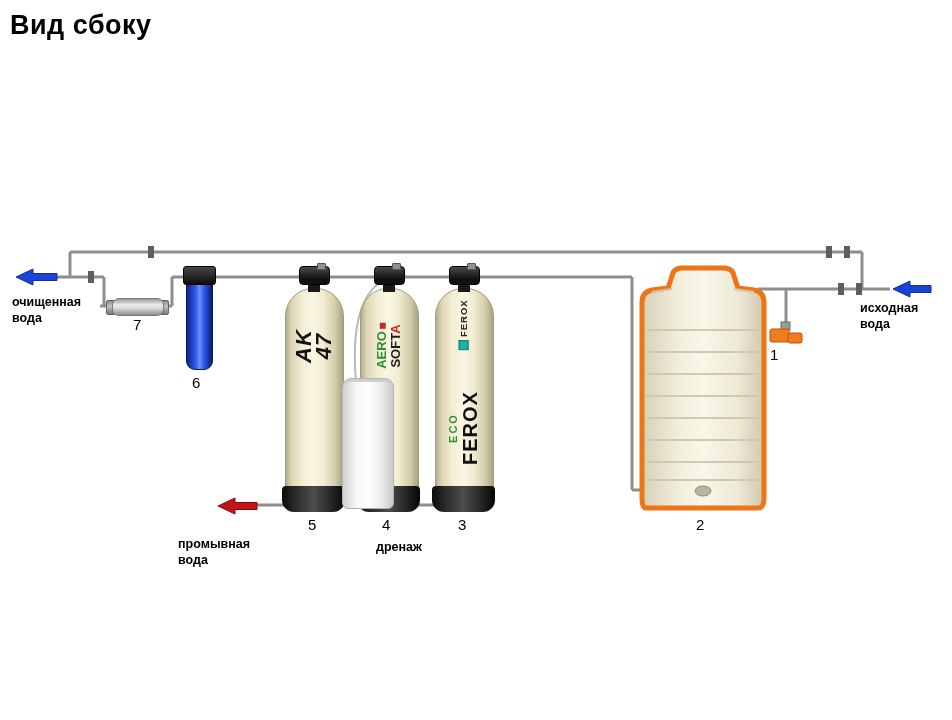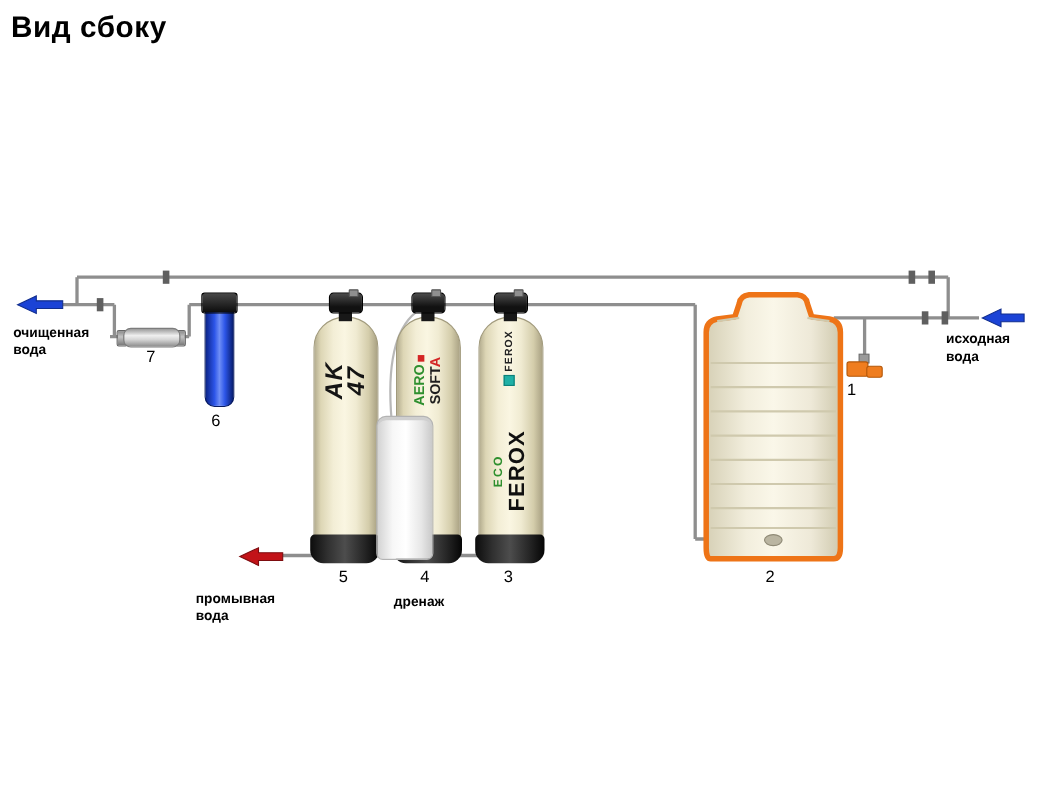--- a/index.html
+++ b/index.html
@@ -199,21 +199,21 @@
     <div>вода</div>
   </div>
   <div class="abs z4 lbl" style="left:860px; top:300px;">
     <div>исходная</div>
     <div>вода</div>
   </div>
   <div class="abs z4 lbl" style="left:178px; top:536px;">
     <div>промывная</div>
     <div>вода</div>
   </div>
-  <div class="abs z4 lbl" style="left:358px; top:539px;">дренаж</div>
+  <div class="abs z4 lbl" style="left:376px; top:539px;">дренаж</div>
 
   <div class="abs z4 num" style="left:770px; top:346px;">1</div>
   <div class="abs z4 num" style="left:696px; top:516px;">2</div>
   <div class="abs z4 num" style="left:458px; top:516px;">3</div>
   <div class="abs z4 num" style="left:382px; top:516px;">4</div>
   <div class="abs z4 num" style="left:308px; top:516px;">5</div>
   <div class="abs z4 num" style="left:192px; top:374px;">6</div>
   <div class="abs z4 num" style="left:133px; top:316px;">7</div>
 
 </div>

